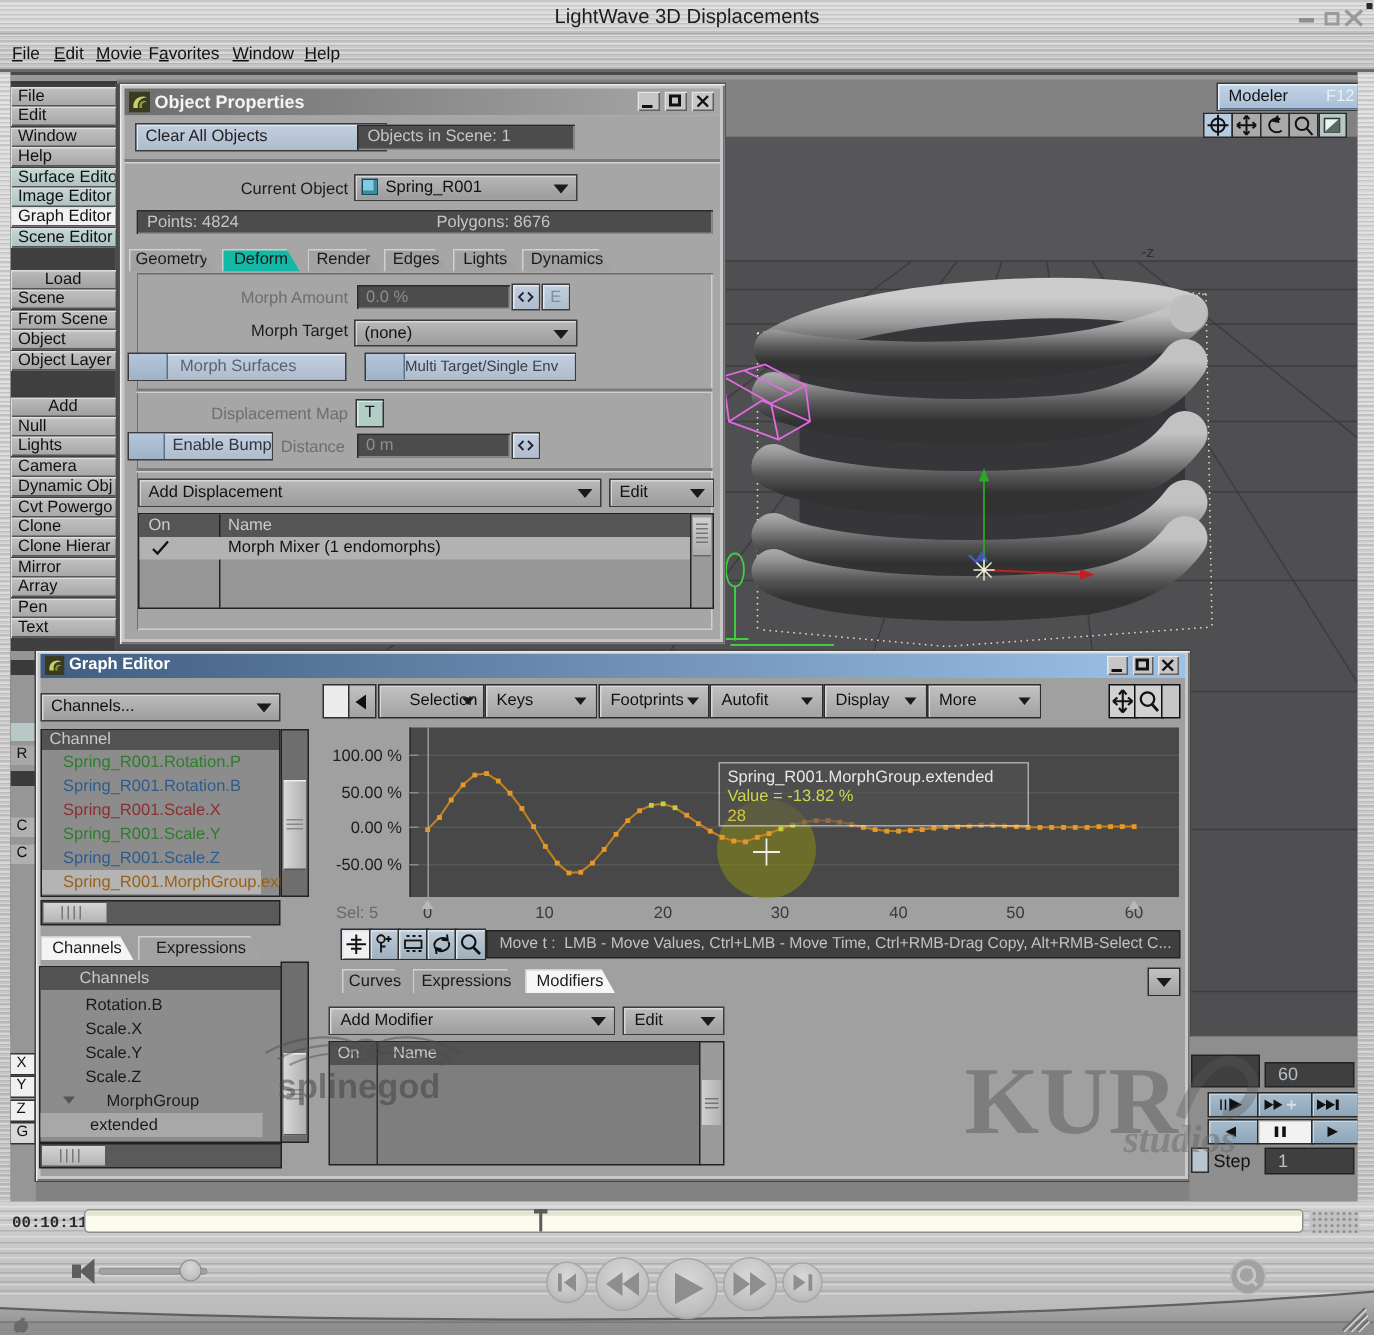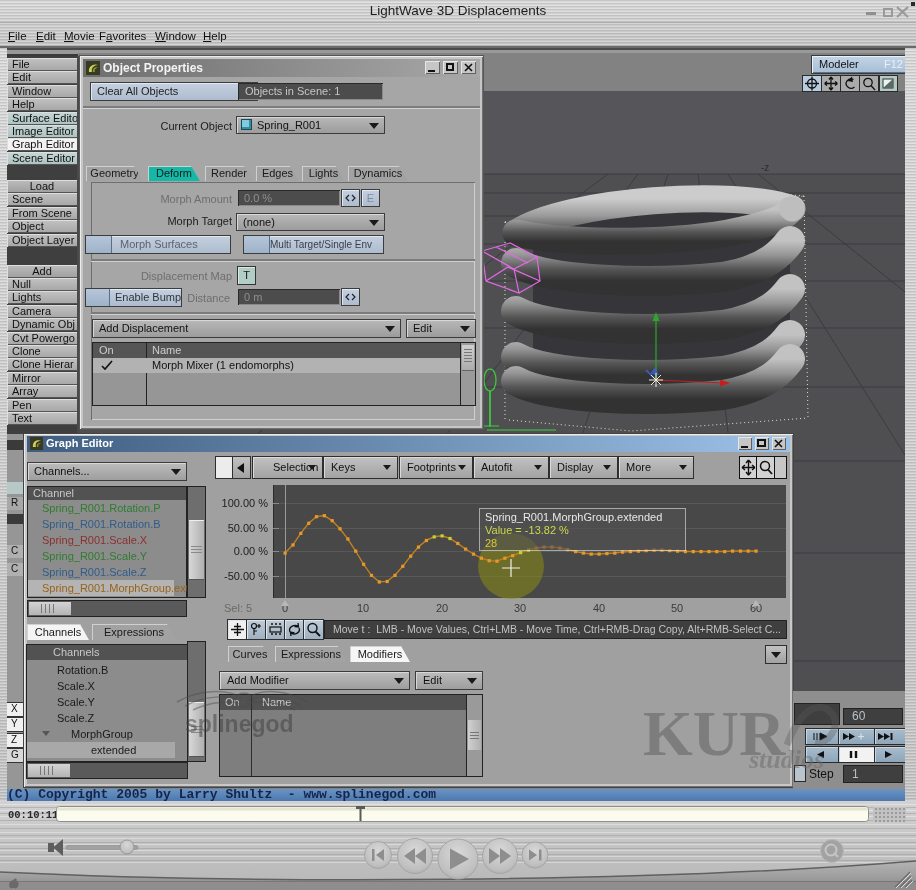--- a/index.html
+++ b/index.html
@@ -233,20 +233,21 @@
 
 <div class="blu" style="left:11px;top:27px;width:166px;height:17px;line-height:17px"><span style="margin-left:6px">Clear All Objects</span></div>
 <div class="fld" style="left:158px;top:27px;width:145px;height:17px;line-height:17px"><span style="margin-left:7px">Objects in Scene: 1</span></div>
 <div class="abs" style="left:3px;top:50px;width:397px;height:2px;background:#7c7c7c;box-shadow:0 1px 0 #d2d2d2"></div>
 
 <div class="lbl" style="left:52px;top:64px;width:100px">Current Object</div>
 <div class="dd" style="left:157px;top:61px;width:147px;height:16px">
  <span class="abs" style="left:5px;top:3px;width:9px;height:9px;background:#7ecce0;box-shadow:inset -2px -2px 0 #3a8aa0,0 0 0 1px #1a4a5a"></span>
  <span style="margin-left:20px">Spring_R001</span><span class="ar"></span></div>
 
+<div class="fld" style="left:11px;top:84px;width:384px;height:16px;line-height:16px"><span style="margin-left:7px">Points: 4824</span><span style="position:absolute;left:200px">Polygons: 8676</span></div>
 
 <div class="tab" style="left:6px;top:110px;width:57px">Geometry</div>
 <div class="tab" style="left:68px;top:110px;width:52px;background:#14b8a6">Deform</div>
 <div class="tab" style="left:125px;top:110px;width:48px">Render</div>
 <div class="tab" style="left:176px;top:110px;width:43px">Edges</div>
 <div class="tab" style="left:222px;top:110px;width:43px">Lights</div>
 <div class="tab" style="left:268px;top:110px;width:60px">Dynamics</div>
 <div class="abs" style="left:11px;top:126px;width:384px;height:238px;box-shadow:inset 1px 1px 0 #6e6e6e,inset -1px -1px 0 #d0d0d0"></div>
 
 <div class="lbl gtx" style="left:52px;top:137px;width:100px">Morph Amount</div>
@@ -354,21 +355,21 @@
 <div class="gtab" style="left:3px;top:190px;width:62px;background:#f4f4f4">Channels</div>
 <div class="gtab" style="left:68px;top:190px;width:84px">Expressions</div>
 
 <div class="abs" style="left:3px;top:211px;width:160px;height:116px;background:#8c8c8c;box-shadow:0 0 0 1px #222;font-size:11px;color:#1a1a1a">
  <div class="abs" style="left:0;top:0;width:160px;height:15px;background:#525252;color:#c8c8c8;line-height:15px"><span style="margin-left:26px">Channels</span></div>
  <div class="chrow" style="top:17px;padding-left:30px">Rotation.B</div>
  <div class="chrow" style="top:33px;padding-left:30px">Scale.X</div>
  <div class="chrow" style="top:49px;padding-left:30px">Scale.Y</div>
  <div class="chrow" style="top:65px;padding-left:30px">Scale.Z</div>
  <div class="chrow" style="top:81px;padding-left:44px"><span style="position:absolute;left:15px;top:5px;width:0;height:0;border:4px solid transparent;border-top:5px solid #555;border-bottom:none"></span>MorphGroup</div>
- <div class="chrow" style="top:97px;padding-left:64px;background:#a8a8a8;width:148px">extended</div>
+ <div class="chrow" style="top:97px;padding-left:33px;background:#a8a8a8;width:148px">extended</div>
 </div>
 <div class="abs" style="left:164px;top:208px;width:17px;height:119px;background:#6e6e6e;box-shadow:0 0 0 1px #222">
  <div class="abs" style="left:1px;top:60px;width:15px;height:55px;background:linear-gradient(90deg,#d8d8d8,#b0b0b0);box-shadow:inset 0 1px 0 #eee,inset 0 -1px 0 #555">
             <div style="margin:24px 2px 0;height:1px;background:#888;box-shadow:0 3px 0 #888,0 6px 0 #888"></div>
           </div>
 </div>
 <div class="abs" style="left:3px;top:329px;width:160px;height:15px;background:#5a5a5a;box-shadow:0 0 0 1px #222">
  <div class="abs" style="left:1px;top:1px;width:42px;height:13px;background:linear-gradient(180deg,#d4d4d4,#b4b4b4)">
             <div style="margin:2px 0 0 12px;width:1px;height:9px;background:#777;box-shadow:4px 0 0 #777,8px 0 0 #777,12px 0 0 #777"></div>
           </div>
@@ -617,21 +618,20 @@
 </svg>
 </div>
 <div id="wm2" class="abs" style="left:630px;top:645px;width:268px;height:95px;overflow:hidden">
 <svg width="268" height="95" viewBox="0 0 268 95">
  <text x="6" y="62" font-family="Liberation Serif" font-size="64" font-weight="bold" fill="#4a4a4a" opacity=".4">KUR</text>
  <path d="M150 52 C165 12,185 7,196 22 C204 34,190 52,178 50" stroke="#5a5a5a" stroke-width="7" fill="none" opacity=".35"></path>
  <text x="112" y="75" font-family="Liberation Serif" font-size="26" font-weight="bold" font-style="italic" fill="#6a6a6a" opacity=".5">studios</text>
 </svg>
 </div>
 
-<div class="abs" style="left:0;top:741px;width:898px;height:12px;background:linear-gradient(180deg,#6a94c4,#4c78ae);font-family:'Liberation Mono',monospace;font-size:13px;font-weight:bold;color:#14244a;line-height:12.5px;white-space:nowrap">(C)&nbsp;Copyright&nbsp;2005&nbsp;by&nbsp;Larry&nbsp;Shultz&nbsp;&nbsp;-&nbsp;www.splinegod.com</div>
 </div>
 </div>
 
 <div id="controls" class="abs" style="left:0;top:801px;width:916px;height:89px">
 <svg width="916" height="89" viewBox="0 0 916 89">
 <defs>
  <linearGradient id="bg1" x1="0" y1="0" x2="0" y2="1">
   <stop offset="0" stop-color="#d2d2d2"></stop>
           <stop offset=".35" stop-color="#c8c8c8"></stop>
           <stop offset="1" stop-color="#b6b6b6"></stop>

